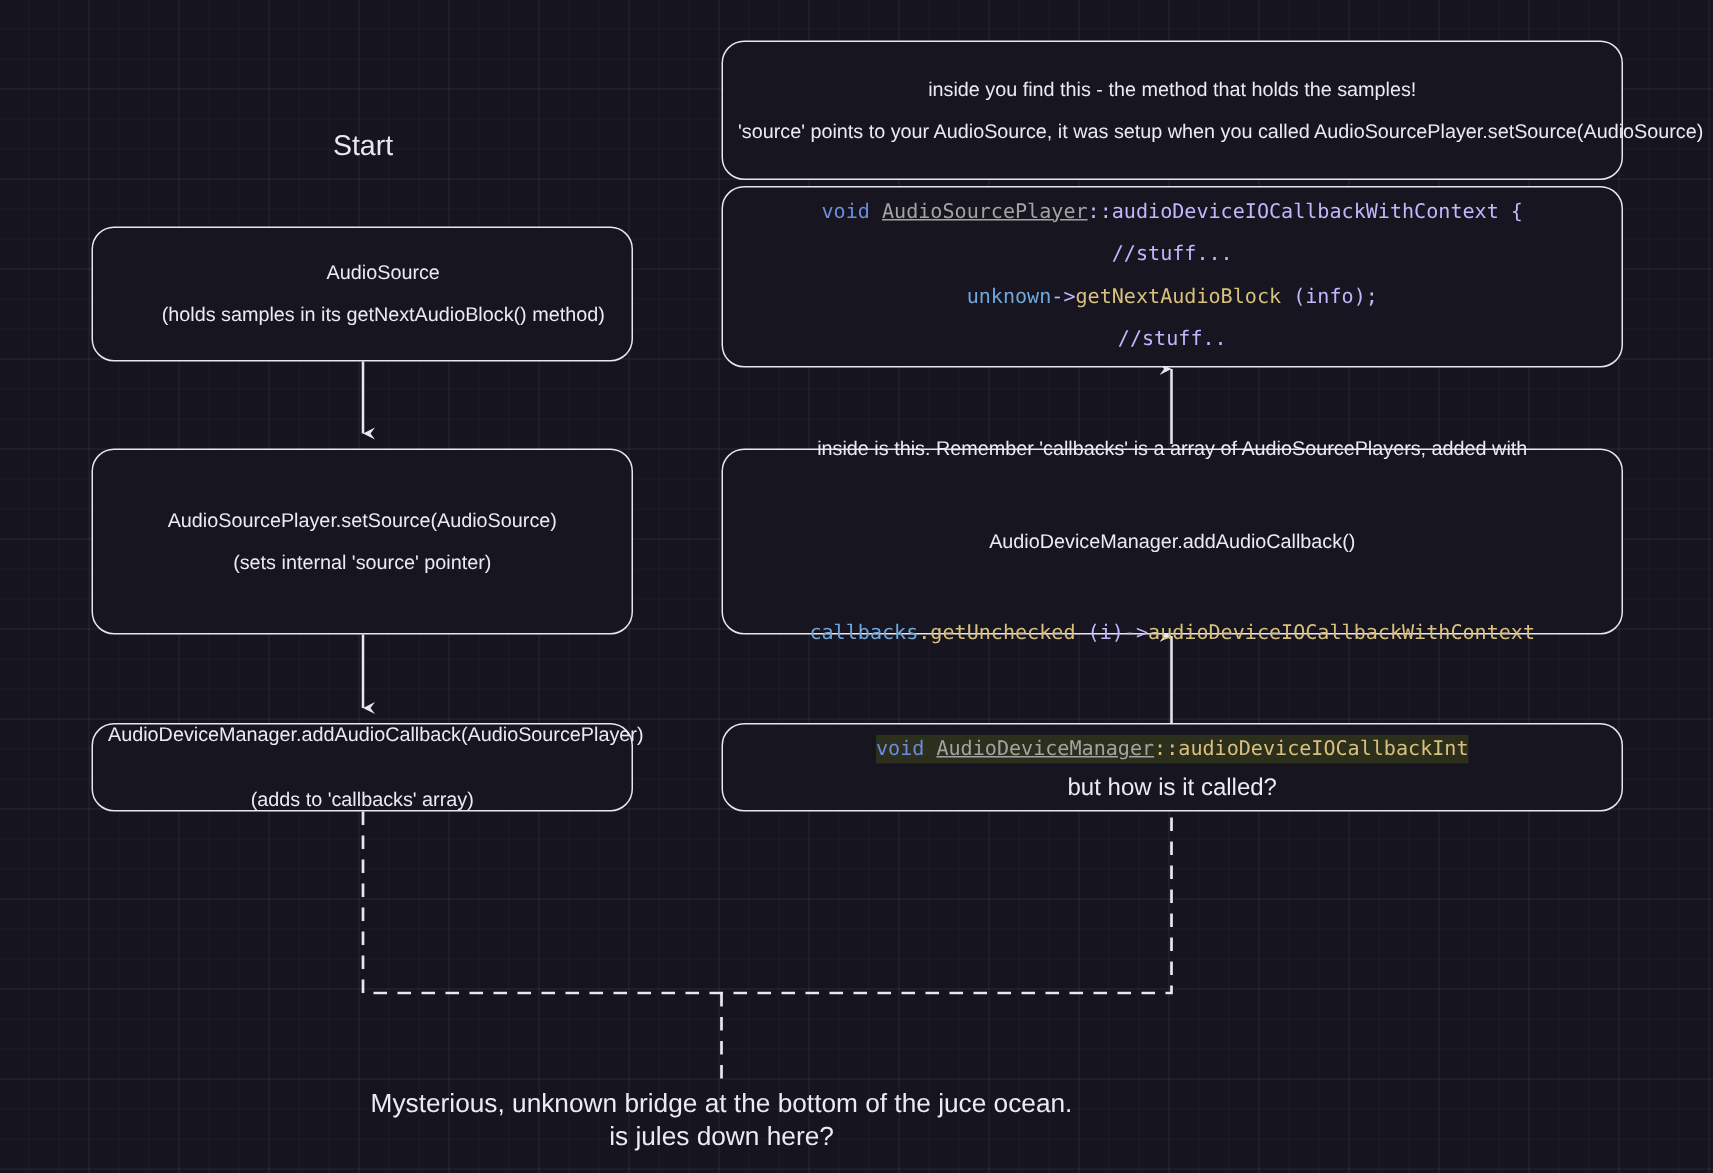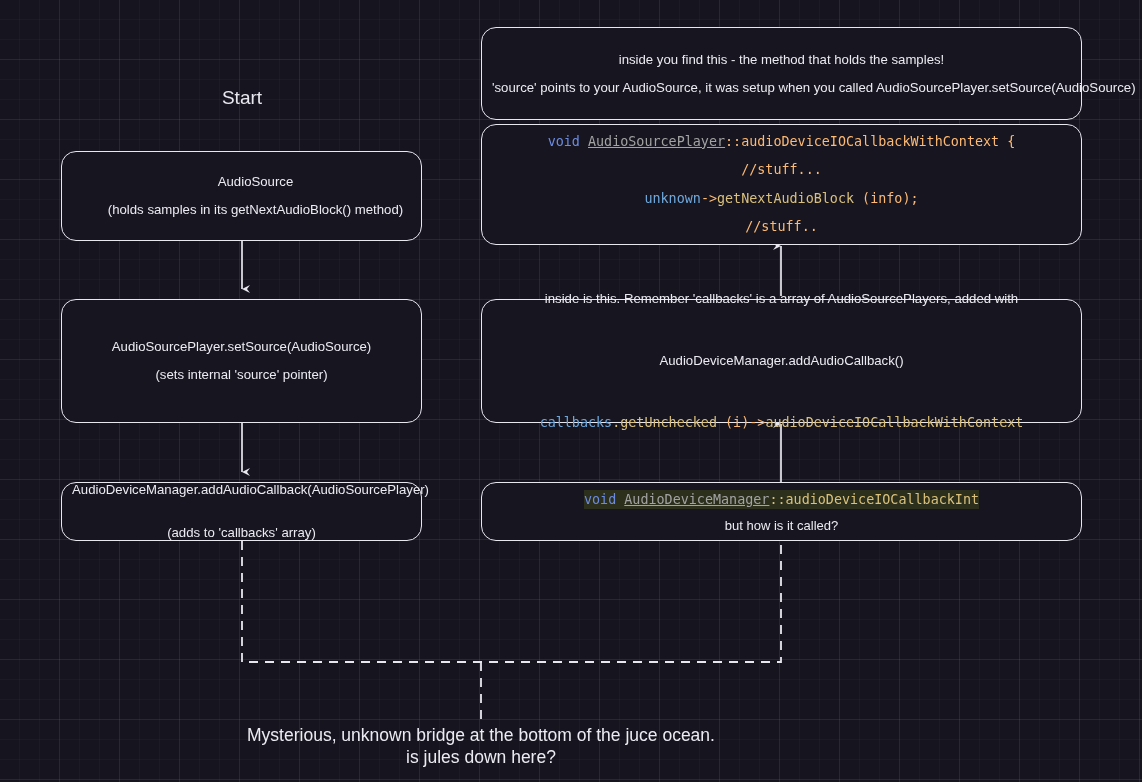--- a/index.html
+++ b/index.html
@@ -45,21 +45,21 @@
     white-space: nowrap;
   }
 
   .txt { font-family: "Liberation Sans", sans-serif; font-size: 13.2px; line-height: 28px; color: #ECEAF2; }
   .code { font-family: "DejaVu Sans Mono", monospace; font-size: 13.4px; line-height: 28.5px; letter-spacing: 0px; }
 
   .kw  { color: #6d8ce0; }
   .typ { color: #a3a3a3; text-decoration: underline; }
   .fn  { color: #d9c07c; }
   .var { color: #6fa8dc; }
-  .pl  { color: #fdba74; }
+  .pl  { color: #c4b5fd; }
   .hl  { background: #2b2f1c; padding: 2px 0; }
 
   .title-label {
     position: absolute;
     color: #e9e7f0;
     font-size: 19px;
     font-family: "Liberation Sans", sans-serif;
     text-align: center;
     z-index: 3;
   }
@@ -158,21 +158,21 @@
     <span class="line txt">AudioDeviceManager.addAudioCallback()</span>
     <span class="line code">
       <span class="var">callbacks</span><span class="fn">.getUnchecked</span><span class="pl"> (i)-&gt;</span><span class="fn">audioDeviceIOCallbackWithContext</span>
     </span>
   </div>
 
   <div class="node" style="left:481px; top:482px; width:601px; height:59px;">
     <span class="line code">
       <span class="hl"><span class="kw">void</span><span class="pl"> </span><span class="typ">AudioDeviceManager</span><span class="fn">::audioDeviceIOCallbackInt</span></span>
     </span>
-    <span class="line txt" style="line-height:22px;font-size:13px;">but how is it called?</span>
+    <span class="line txt" style="line-height:22px;font-size:16px;">but how is it called?</span>
   </div>
 
   <div class="caption" style="left:211px; top:724px; width:540px;">
     <div>Mysterious, unknown bridge at the bottom of the juce ocean.</div>
     <div>is jules down here?</div>
   </div>
 
 </div>
 
 </body></html>

